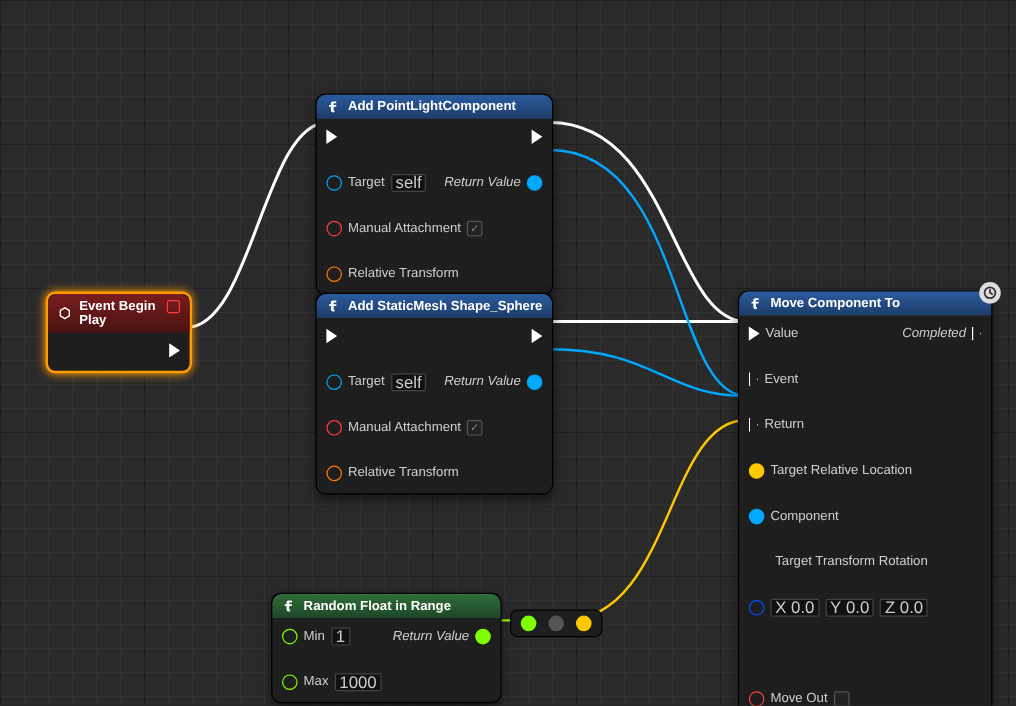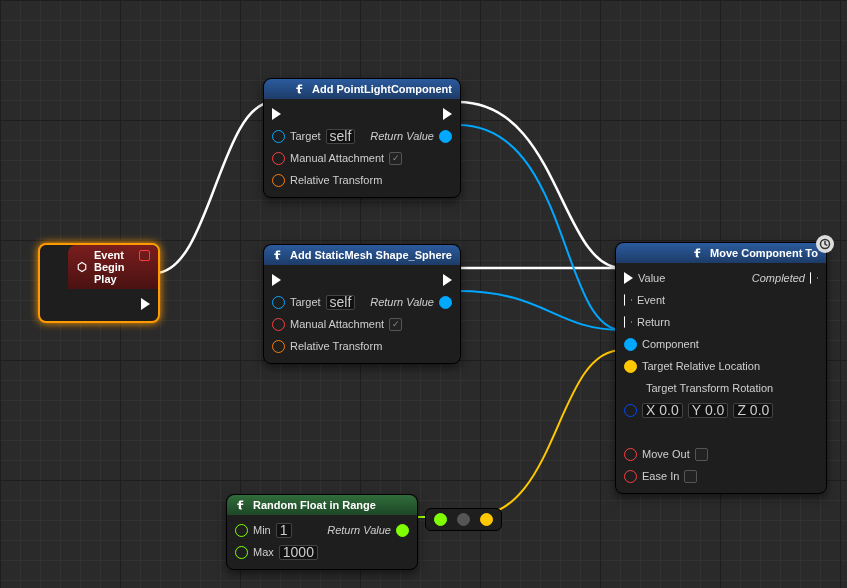--- a/index.html
+++ b/index.html
@@ -46,29 +46,29 @@
   .node .title {
     border-radius: 8px 8px 0 0;
     padding: 4px 8px;
     font-weight: bold;
     font-size: 11px;
     display: flex;
     align-items: center;
     gap: 6px;
     color: #fff;
   }
-  .title.blue  { background: linear-gradient(#2b5b9e,#1d3c68); justify-content: flex-end; }
-  .title.red   { background: linear-gradient(#7a1d1d,#4a1212); position:relative;margin-left:28px;}
+  .title.blue  { background: linear-gradient(#2b5b9e,#1d3c68); }
+  .title.red   { background: linear-gradient(#7a1d1d,#4a1212); position:relative;}
   .title.green { background: linear-gradient(#2f6d3a,#1e4726); }
   .title svg { width:12px; height:12px; fill:#fff; flex:0 0 auto; }
   .body {
     padding: 6px 8px 8px 8px;
     display: flex;
     flex-direction: column;
-    gap: 4px;
+    gap: 20px;
   }
   .row {
     display: flex;
     justify-content: space-between;
     align-items: center;
     min-height: 18px;
   }
   .left, .right { display: flex; align-items: center; gap: 5px; }
   .right { justify-content: flex-end; font-style: italic; }
   .pin {
@@ -330,28 +330,28 @@
         </span>
       </div>
     <div class="row">
         <span class="left">
           <span class="exec hollow"></span>
       <span class="label">Return</span>
         </span>
       </div>
     <div class="row">
         <span class="left">
+          <span class="pin yellow filled"></span>
+      <span class="label">Target Relative Location</span>
+        </span>
+      </div>
+    <div class="row">
+        <span class="left">
           <span class="pin blue filled"></span>
       <span class="label">Component</span>
-        </span>
-      </div>
-    <div class="row">
-        <span class="left">
-          <span class="pin yellow filled"></span>
-      <span class="label">Target Relative Location</span>
         </span>
       </div>
     <div class="row">
         <span class="left indent">
       <span class="label">Target Transform Rotation</span>
         </span>
       </div>
     <div class="row">
         <span class="left">
       <span class="pin struct"></span>

